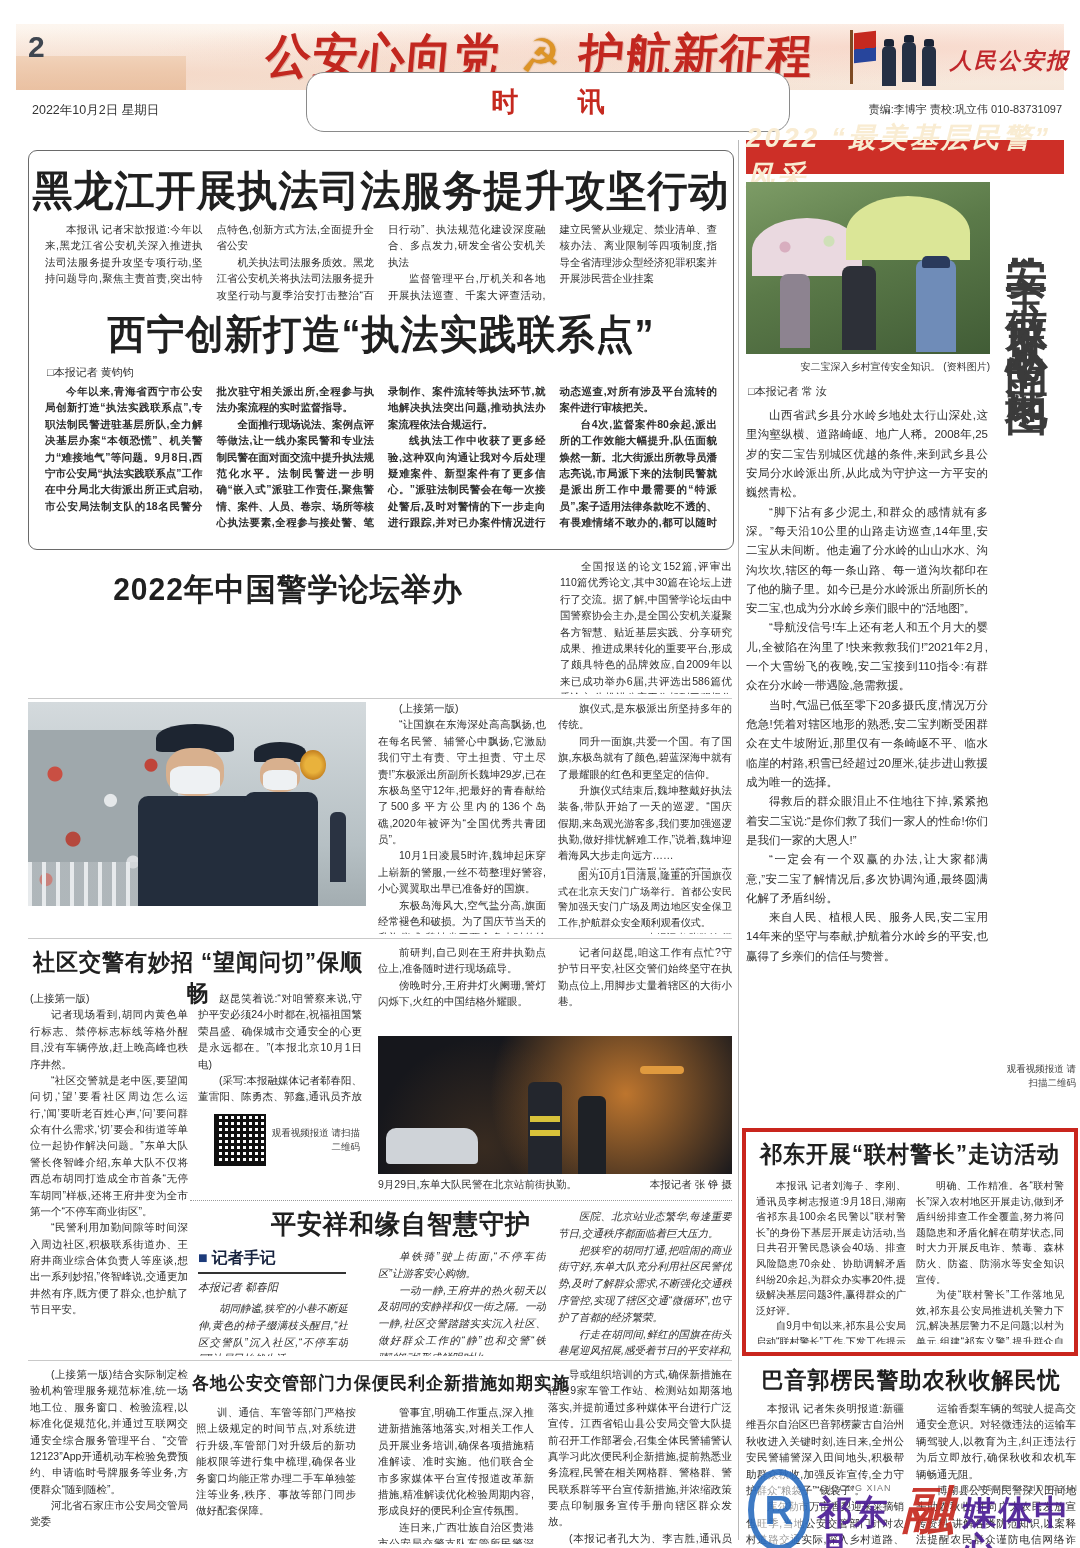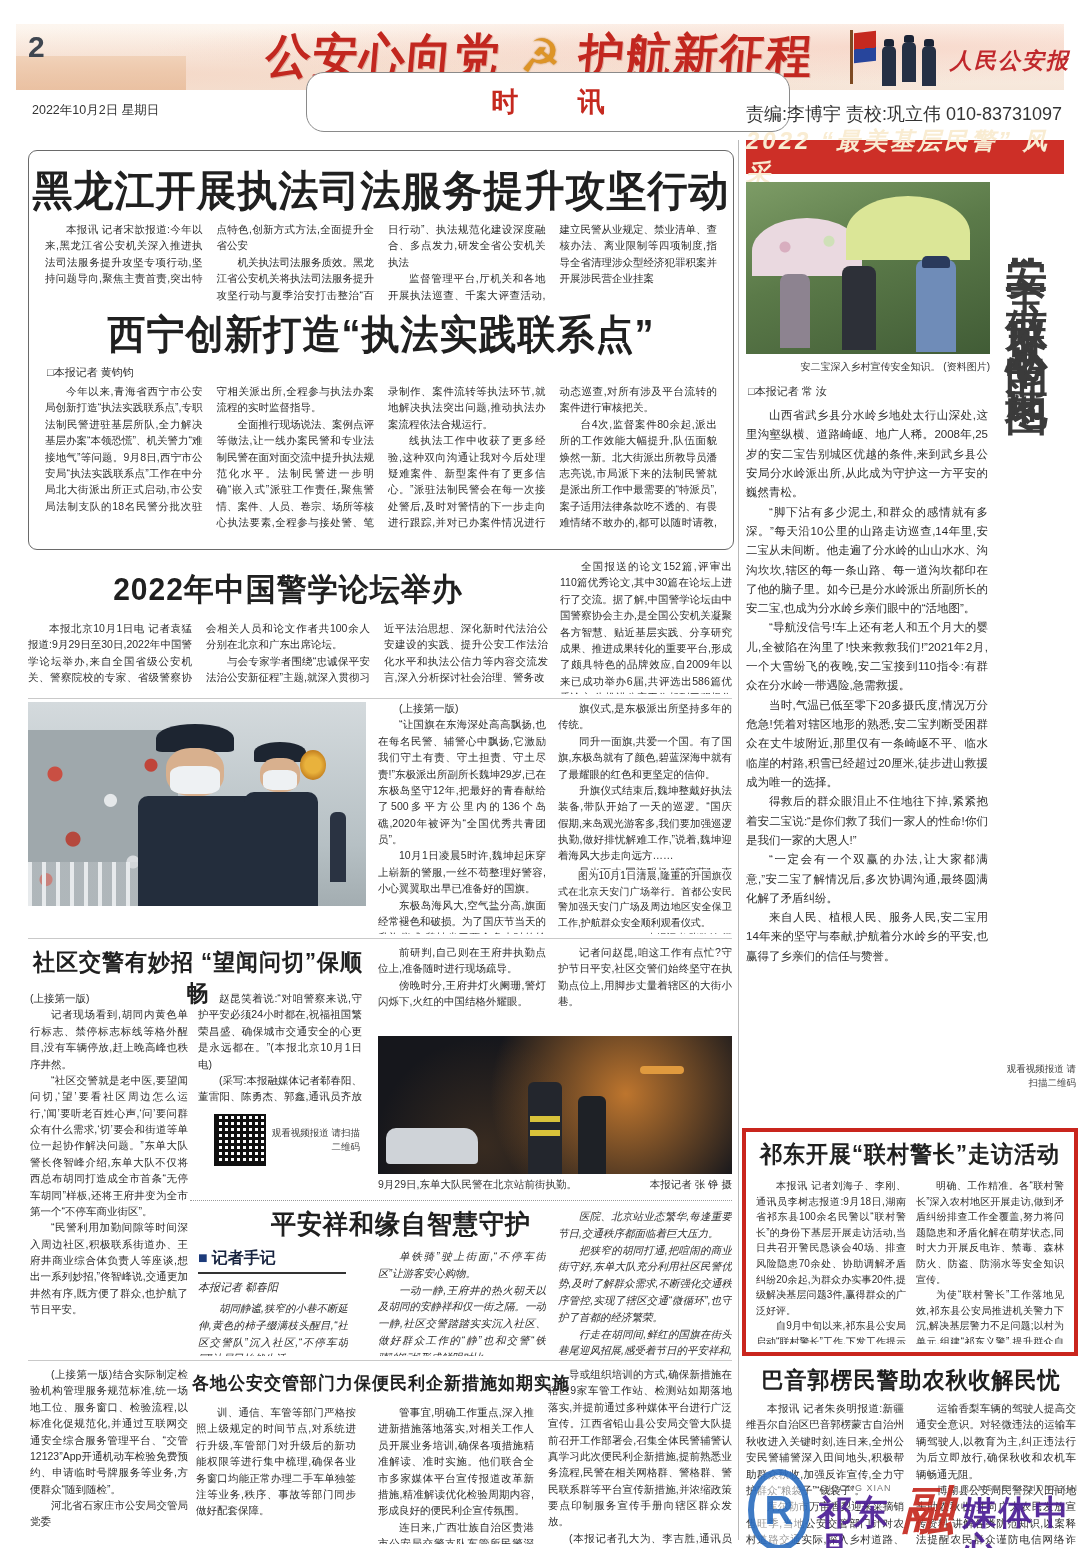--- a/index.html
+++ b/index.html
@@ -26,21 +26,21 @@
   .flag1{position:absolute;left:6px;top:2px;width:22px;height:30px;background:linear-gradient(#c5291f 55%,#27459c 55%);transform:skewY(-6deg);}
   .pole{position:absolute;left:2px;top:0;width:3px;height:54px;background:#7d4a22;}
   .sol{position:absolute;bottom:0;width:14px;height:40px;background:#253044;border-radius:5px 5px 0 0;}
   .sol::before{content:"";position:absolute;top:-7px;left:2px;width:10px;height:7px;background:#1b2436;border-radius:3px 3px 0 0;}
   .masthead{right:10px;top:46px;font-size:22px;font-weight:900;color:#c0282c;font-style:italic;letter-spacing:2px;}
   .pagenum{left:28px;top:30px;font-size:30px;font-weight:900;color:#3f4650;}
   .sublabelbox{left:306px;top:72px;width:482px;height:58px;background:#fff;border:1.5px solid #8a8a8a;border-radius:18px;
                display:flex;align-items:center;justify-content:center;}
   .sublabel{font-size:27px;font-weight:900;color:#c5291f;letter-spacing:26px;text-indent:26px;}
   .dateline{left:32px;top:102px;font-size:12.5px;color:#333;}
-  .editors{right:18px;top:102px;font-size:18px;color:#333;}
+  .editors{right:18px;top:102px;font-size:11px;color:#333;}
   
   .vrule{background:#b9b9b9;width:1px;}
   .hrule{background:#c9c9c9;height:1px;}
   .dotrule{border-top:1.5px dotted #9a9a9a;height:0;}
   
   .col{font-size:10.5px;line-height:1.56;text-align:justify;color:#2e2e2e;overflow:hidden;}
   .col p{margin:0;text-indent:2em;}
   .cols4{column-count:4;column-gap:14px;}
   .cols3{column-count:3;column-gap:14px;}
   .headline{font-weight:900;color:#202020;text-align:center;transform:scaleY(1.05);letter-spacing:1px;white-space:nowrap;}
@@ -71,21 +71,21 @@
   .ph-umbrella{background:linear-gradient(160deg,#7d9c66 0%,#5b7a49 45%,#415c36 100%);}
   .umb{position:absolute;border-radius:200px 200px 0 0/120px 120px 0 0;}
   .pfig{position:absolute;border-radius:8px 8px 0 0;}
   
   .qr{background:
       repeating-linear-gradient(90deg,#101010 0 3px,transparent 3px 6px),
       repeating-linear-gradient(0deg,#101010 0 3px,#ffffff 3px 6px);
       border:2px solid #101010;}
   .qrnote{font-size:9.5px;color:#444;line-height:1.5;text-align:right;}
   .redbanner{background:#cd2f27;display:flex;align-items:center;justify-content:center;}
-  .redbanner span{color:#f9ecd2;font-size:24px;font-weight:900;letter-spacing:3px;font-style:italic;}
+  .redbanner span{color:#f9ecd2;font-size:28px;font-weight:900;letter-spacing:3px;font-style:italic;}
   .redbox{border:4px solid #c9251d;background:#fff;}
   .verttitle{writing-mode:vertical-rl;font-size:40px;font-weight:900;color:#3b3b3b;letter-spacing:10px;transform:scaleX(1.05);}
   .tagmark{font-size:16px;font-weight:900;color:#17233f;}
   .tagmark::before{content:"■";color:#1c3a7a;margin-right:4px;}
   .tagrule{height:1.5px;background:#333;}
   .wm{display:flex;align-items:center;gap:8px;opacity:.92;}
   .wm .logo{width:70px;height:70px;border-radius:50%;border:6px solid #2e6fc0;color:#2e6fc0;
             display:flex;align-items:center;justify-content:center;font-size:40px;font-weight:900;background:rgba(255,255,255,.55);}
   .wm .zh{font-size:34px;font-weight:900;color:#4c1d95;letter-spacing:2px;}
   .wm .rong{font-size:52px;font-weight:900;color:#c52a20;font-style:italic;line-height:1;}
@@ -132,36 +132,31 @@
   <div class="abs boxtop" style="left:28px;top:150px;width:704px;height:398px;border-radius:9px;">
     <div class="abs headline" style="left:0;top:12px;width:100%;font-size:40px;">黑龙江开展执法司法服务提升攻坚行动</div>
     <div class="abs col cols4" style="left:16px;top:70px;width:672px;height:84px;">
       <p>本报讯  记者宋歆报道:今年以来,黑龙江省公安机关深入推进执法司法服务提升攻坚专项行动,坚持问题导向,聚焦主责首责,突出特点特色,创新方式方法,全面提升全省公安</p>
       <p>机关执法司法服务质效。黑龙江省公安机关将执法司法服务提升攻坚行动与夏季治安打击整治“百日行动”、执法规范化建设深度融合、多点发力,研发全省公安机关执法</p>
       <p>监督管理平台,厅机关和各地开展执法巡查、千案大评查活动,建立民警从业规定、禁业清单、查核办法、离业限制等四项制度,指导全省清理涉众型经济犯罪积案并开展涉民营企业挂案</p>
 
     </div>
     <div class="abs headline" style="left:0;top:158px;width:100%;font-size:38px;">西宁创新打造“执法实践联系点”</div>
     <div class="abs byline" style="left:18px;top:214px;">□本报记者  黄钧钧</div>
-    <div class="abs col cols4" style="left:16px;top:232px;width:672px;height:158px;">
+    <div class="abs col cols4" style="left:16px;top:232px;width:672px;height:158px;font-weight:bold;">
       <p>今年以来,青海省西宁市公安局创新打造“执法实践联系点”,专职法制民警进驻基层所队,全力解决基层办案“本领恐慌”、机关警力“难接地气”等问题。9月8日,西宁市公安局“执法实践联系点”工作在中分局北大街派出所正式启动,市公安局法制支队的18名民警分批次驻守相关派出所,全程参与执法办案流程的实时监督指导。</p>
       <p>全面推行现场说法、案例点评等做法,让一线办案民警和专业法制民警在面对面交流中提升执法规范化水平。法制民警进一步明确“嵌入式”派驻工作责任,聚焦警情、案件、人员、卷宗、场所等核心执法要素,全程参与接处警、笔录制作、案件流转等执法环节,就地解决执法突出问题,推动执法办案流程依法合规运行。</p>
       <p>线执法工作中收获了更多经验,这种双向沟通让我对今后处理疑难案件、新型案件有了更多信心。”派驻法制民警会在每一次接处警后,及时对警情的下一步走向进行跟踪,并对已办案件情况进行动态巡查,对所有涉及平台流转的案件进行审核把关。</p>
       <p>台4次,监督案件80余起,派出所的工作效能大幅提升,队伍面貌焕然一新。北大街派出所教导员潘志亮说,市局派下来的法制民警就是派出所工作中最需要的“特派员”,案子适用法律条款吃不透的、有畏难情绪不敢办的,都可以随时请教,执法办案质效和队伍执法能力实现双提升。</p>
     </div>
   </div>
 
   <div class="abs headline" style="left:28px;top:570px;width:520px;font-size:30px;">2022年中国警学论坛举办</div>
   <div class="abs col" style="left:560px;top:558px;width:172px;height:136px;">
     <p>全国报送的论文152篇,评审出110篇优秀论文,其中30篇在论坛上进行了交流。据了解,中国警学论坛由中国警察协会主办,是全国公安机关凝聚各方智慧、贴近基层实践、分享研究成果、推进成果转化的重要平台,形成了颇具特色的品牌效应,自2009年以来已成功举办6届,共评选出586篇优秀论文,为推进公安工作起到了积极作用。</p>
-  </div>
-  <div class="abs col cols3" style="left:28px;top:620px;width:520px;height:74px;">
-    <p>本报北京10月1日电  记者袁猛报道:9月29日至30日,2022年中国警学论坛举办,来自全国省级公安机关、警察院校的专家、省级警察协会相关人员和论文作者共100余人分别在北京和广东出席论坛。</p>
-    <p>与会专家学者围绕“忠诚保平安  法治公安新征程”主题,就深入贯彻习近平法治思想、深化新时代法治公安建设的实践、提升公安工作法治化水平和执法公信力等内容交流发言,深入分析探讨社会治理、警务改</p>
-
   </div>
 
   <div class="abs photo ph-crowd" style="left:28px;top:702px;width:338px;height:204px;">
     <div class="abs crowdband"></div>
     <div class="abs fence"></div>
     <div class="officer">
       <div class="cap" style="left:128px;top:22px;width:78px;height:28px;"></div>
       <div class="face" style="left:138px;top:46px;width:58px;height:48px;"></div>
       <div class="mask" style="left:142px;top:64px;width:50px;height:28px;"></div>
       <div class="body" style="left:110px;top:94px;width:118px;height:110px;"></div>

